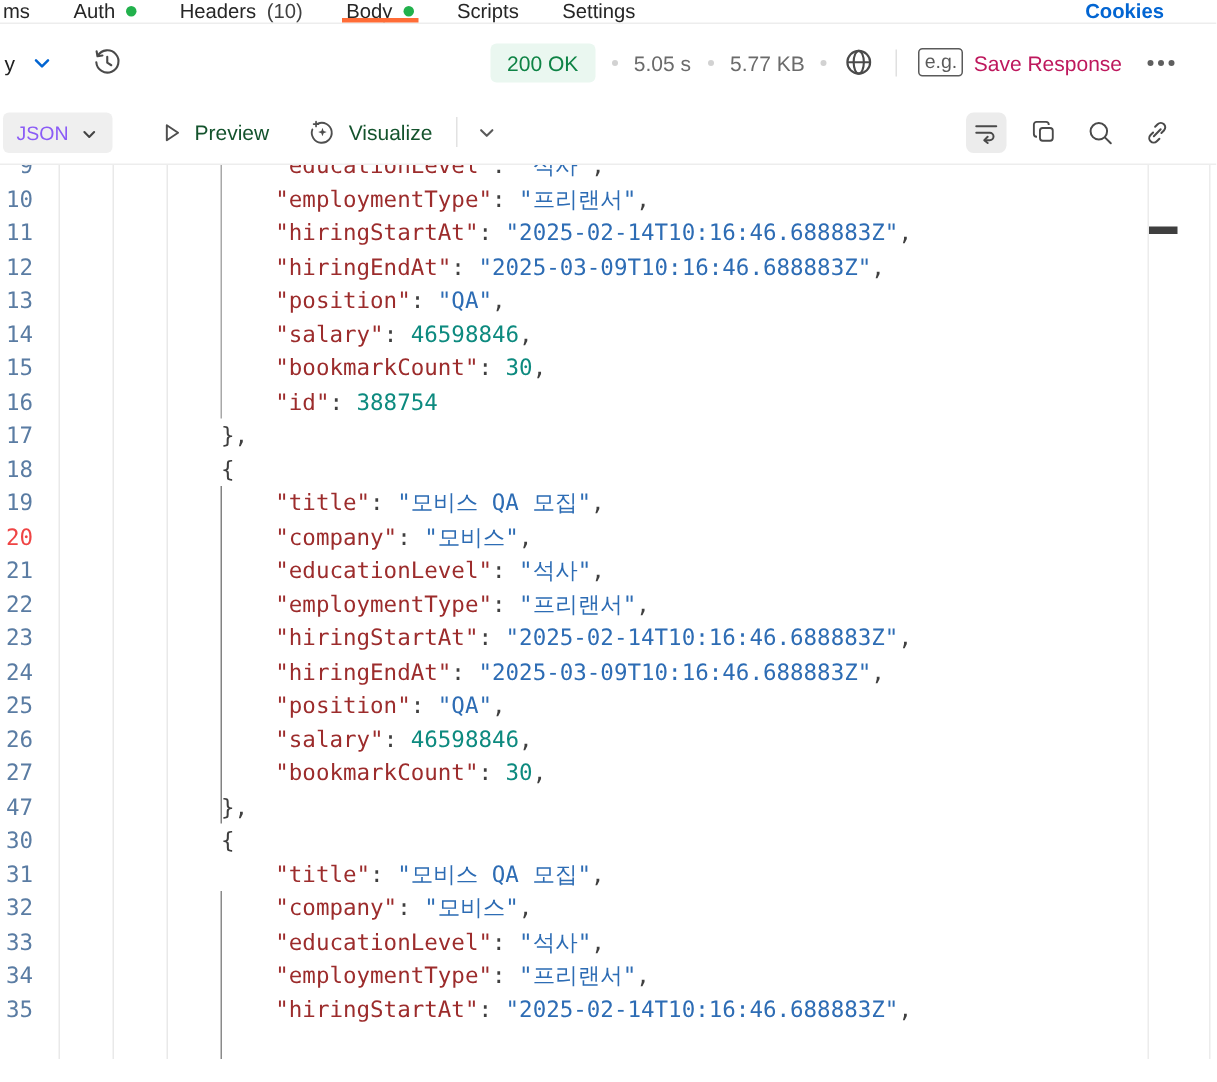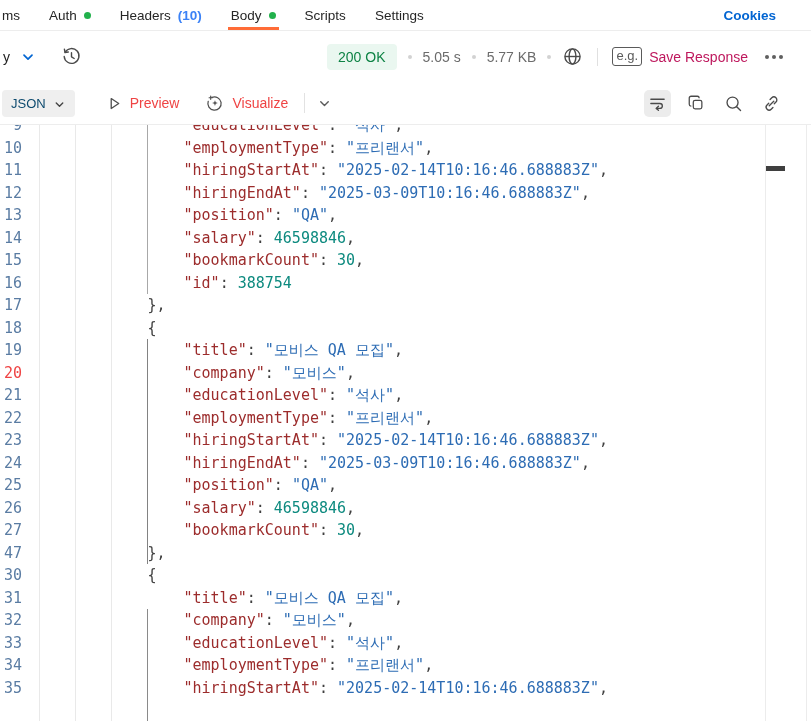--- a/index.html
+++ b/index.html
@@ -1,26 +1,26 @@
 <!DOCTYPE html>
 <html><head>
 <meta charset="utf-8">
 <style>
   * { margin:0; padding:0; box-sizing:border-box; }
   html,body { width:811px; height:721px; overflow:hidden; background:#fff;
     font-family:"Liberation Sans", sans-serif; }
 
   
-  .tabbar { height:31px; border-bottom:1px solid #ededed; display:flex;
+  .tabbar { height:16px; border-bottom:1px solid #ededed; display:flex;
     align-items:center; gap:29px; padding-left:2px; font-size:13.5px; color:#262626; }
   .tab { display:flex; align-items:center; gap:7px; height:100%; position:relative; cursor:pointer; }
   .tab.active::after { content:""; position:absolute; left:-3px; right:-3px; bottom:0;
     height:3px; background:#ff6c37; }
   .gdot { width:7px; height:7px; border-radius:50%; background:#22b14c; }
-  .count { color:#3b82f6;font-weight:bold; }
+  .count { color:#404040; }
   .cookies { margin-left:auto; margin-right:35px; color:#0265d2; font-weight:bold; cursor:pointer; }
 
   
   .statusbar { height:51px; display:flex; align-items:center; padding-left:3px; }
   .section-cut { font-size:14px; color:#212121; }
   .chev-blue { margin-left:10px; display:flex; }
   .hist { margin-left:25px; display:flex; cursor:pointer; }
   .status-right { margin-left:auto; display:flex; align-items:center; gap:11px; margin-right:28px;text-align:right; }
   .badge { background:#eaf7f0; color:#0e8345; font-size:14px; padding:5px 11px; border-radius:4px; }
   .sep-dot { width:4px; height:4px; border-radius:50%; background:#d2d2d2; }
@@ -30,22 +30,22 @@
   .eg { border:1.2px solid #5a5a5a; border-radius:3px; font-size:13px; padding:1px 3px;
     color:#5a5a5a; line-height:1.15; }
   .save-label { color:#be185d; font-size:14px; }
   .more { display:flex; gap:3px; margin-left:6px; cursor:pointer; }
   .more i { width:4px; height:4px; border-radius:50%; background:#5f5f5f; }
 
   
   .codebar { height:43px; display:flex; align-items:center; padding-left:2px;
     border-bottom:1px solid #ededed; }
   .json-chip { background:#efefef; border-radius:4px; padding:6px 9px; display:flex;
-    gap:7px; align-items:flex-end; font-size:13px; color:#0c4a6e; cursor:pointer; }
-  .cbtn { display:flex; align-items:center; gap:8px; color:#ef4444; font-size:14px; cursor:pointer; }
+    gap:7px; align-items:flex-end; font-size:13px; color:#8b5cf6; cursor:pointer; }
+  .cbtn { display:flex; align-items:center; gap:8px; color:#14532d; font-size:14px; cursor:pointer; }
   .ml32 { margin-left:32px; } .ml26 { margin-left:26px; }
   .bar-div { width:1px; height:20px; background:#e2e2e2; margin-left:16px; }
   .chev-gray { margin-left:12px; display:flex; cursor:pointer; }
   .code-icons { margin-left:auto; display:flex; align-items:center; gap:11px; margin-right:26px; }
   .icon-btn { width:27px; height:27px; display:flex; align-items:center; justify-content:center;
     border-radius:5px; cursor:pointer; }
   .icon-btn.on { background:#ececec; }
 
   
   .codearea { position:relative; height:596px; overflow:hidden;

